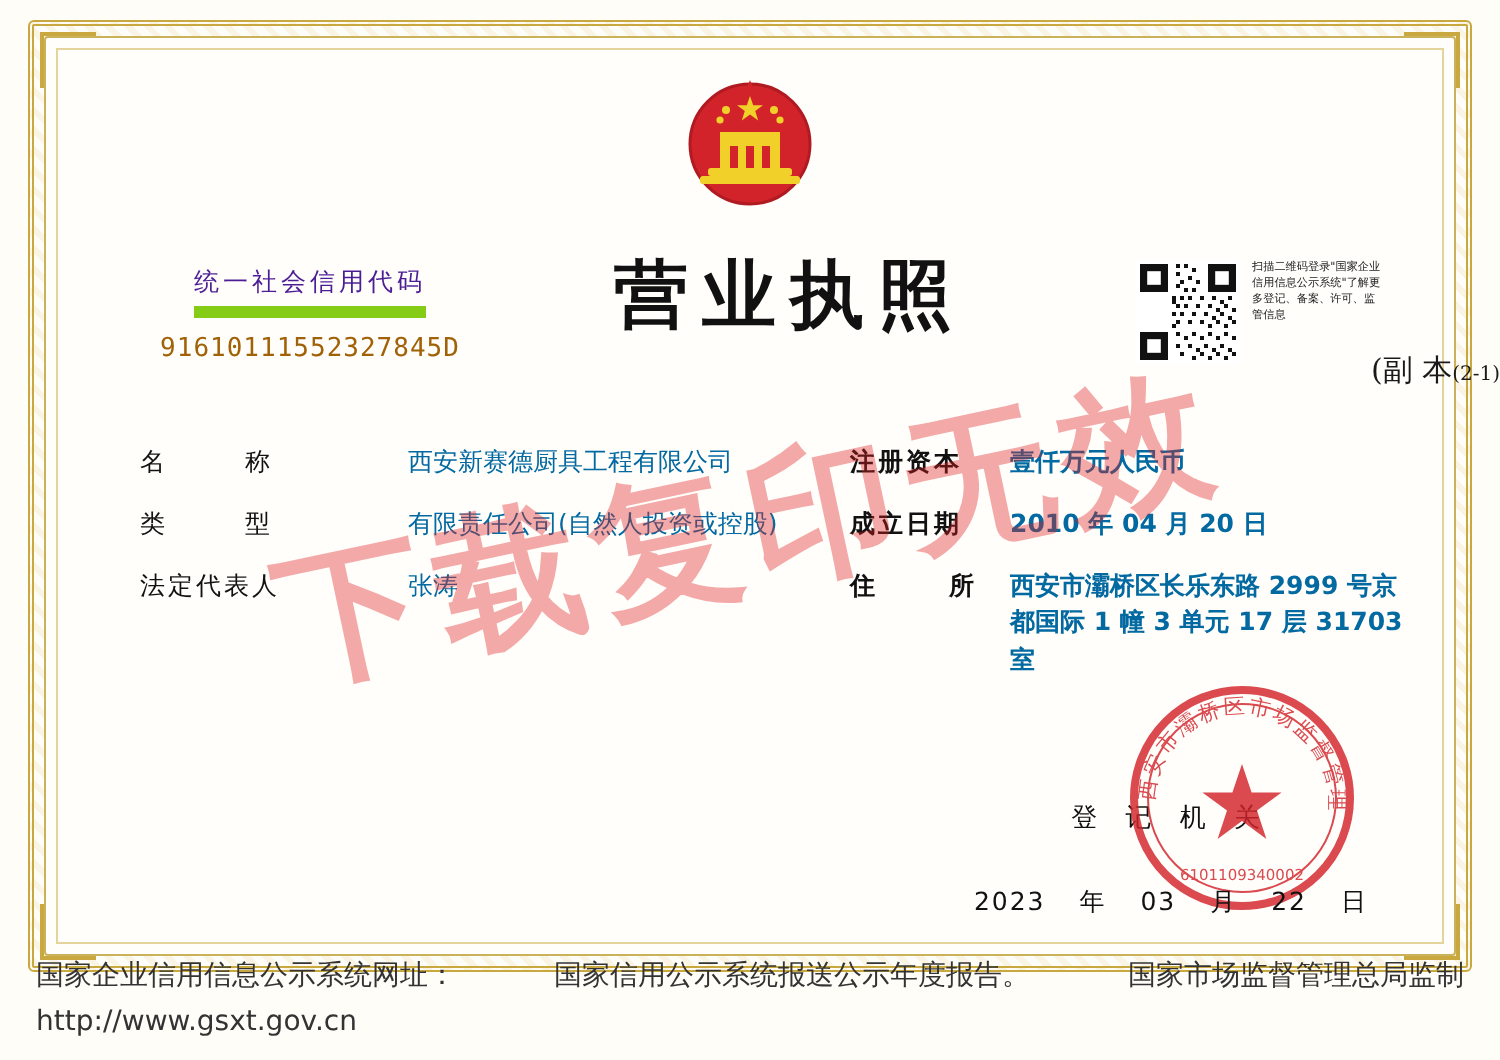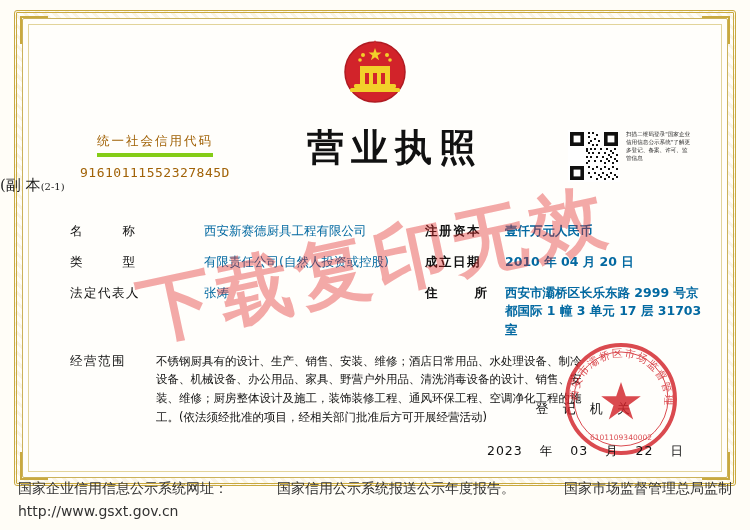--- a/index.html
+++ b/index.html
@@ -89,44 +89,44 @@
     font-weight: bold;
     letter-spacing: 7px;
     color: #111111;
     margin-left: 40px;
   }
   .subtitle {
     position: absolute;
     left: 0;
     right: 0;
     top: 176px;
-    text-align: left;
+    text-align: right;
     font-family: "DejaVu Serif", "Liberation Serif", serif;
     font-size: 15px;
     color: #1a1a1a;
   }
   .subtitle .sup {
     font-size: 10px;
     vertical-align: baseline;
   }
 
   
   .code-block {
     position: absolute;
     left: 70px;
     top: 130px;
     width: 170px;
     text-align: center;
   }
   .code-label {
     font-size: 12.5px;
     letter-spacing: 2px;
-    color: #a16207;
+    color: #4c1d95;
     padding-bottom: 3px;
-    border-bottom: 4px solid #84cc16;
+    border-bottom: 6px solid #84cc16;
     display: inline-block;
   }
   .code-value {
     margin-top: 8px;
     font-size: 13px;
     letter-spacing: 0.5px;
     color: #a16207;
     font-family: "DejaVu Sans Mono", "Liberation Mono", monospace;
   }
 
@@ -417,24 +417,20 @@
       <div class="col-left">
         <div class="lbl tight">法定代表人</div>
         <div class="val">张涛</div>
       </div>
       <div class="col-right">
         <div class="lbl-r">住　　所</div>
         <div class="val">西安市灞桥区长乐东路 2999 号京都国际 1 幢 3 单元 17 层 31703 室</div>
       </div>
     </div>
 
-    <div class="row scope-row">
-      <div class="lbl tight">经营范围</div>
-      <div class="scope-text">不锈钢厨具有的设计、生产、销售、安装、维修；酒店日常用品、水处理设备、制冷设备、机械设备、办公用品、家具、野营户外用品、清洗消毒设备的设计、销售、安装、维修；厨房整体设计及施工，装饰装修工程、通风环保工程、空调净化工程的施工。(依法须经批准的项目，经相关部门批准后方可开展经营活动)</div>
-    </div>
 
   </div>
 
   <div class="authority">登 记 机 关</div>
 
   <div class="seal">
     <svg width="118" height="118" viewBox="0 0 118 118" aria-hidden="true">
       <circle cx="59" cy="59" r="54" fill="none" stroke="#d2232a" stroke-width="4"></circle>
       <circle cx="59" cy="59" r="47" fill="none" stroke="#d2232a" stroke-width="1"></circle>
       <path id="sealpath" d="M 59 115 m -44 0 a 44 44 0 1 1 88 0" fill="none"></path>

